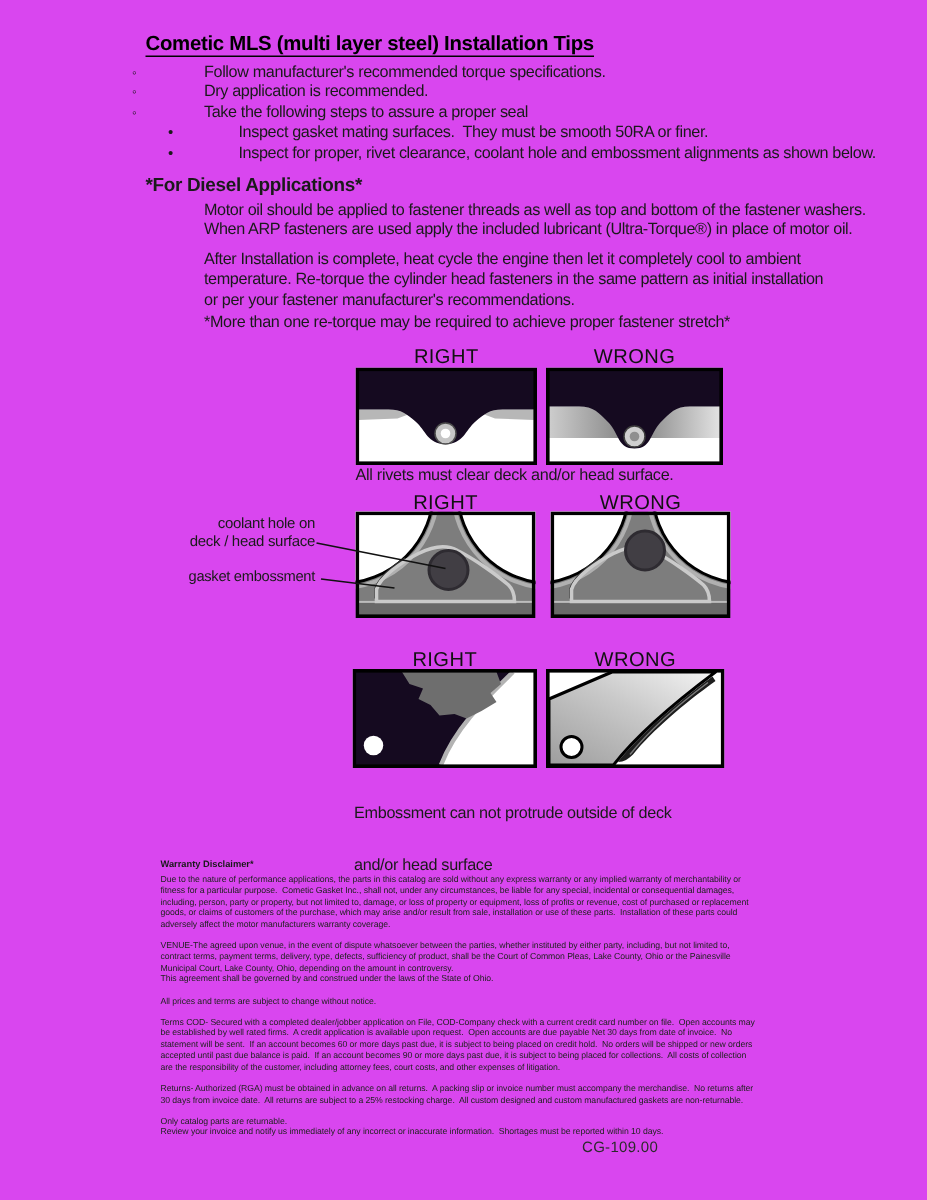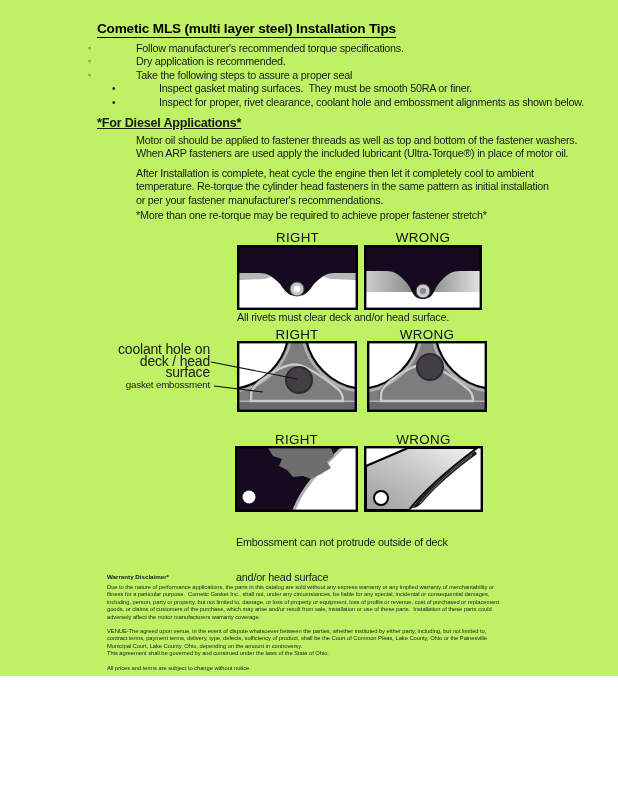--- a/index.html
+++ b/index.html
@@ -1,51 +1,51 @@
 <!DOCTYPE html>
 <html><head>
 <meta charset="utf-8">
 <style>
   html,body{margin:0;padding:0;background:#fff;}
-  .page{position:relative;width:618px;height:676px;background:#bef264;
+  .page{position:relative;width:618px;height:800px;background:#d946ef;
         font-family:"Liberation Sans",sans-serif;color:#1a1a1a;overflow:hidden;}
   .abs{position:absolute;}
 
   
   #page-title{left:97px;top:21px;font-size:13.6px;font-weight:bold;letter-spacing:-0.2px;
               color:#000;border-bottom:1.6px solid #000;padding-bottom:1px;white-space:pre;}
 
   
   #tips{left:88px;top:42px;}
   .tip-row{display:flex;align-items:flex-start;}
   .bline{font-size:10.8px;letter-spacing:-0.25px;line-height:13.4px;white-space:pre;padding-left:39px;}
   .marker1{width:9px;font-size:9px;line-height:13.4px;}
   .marker2{width:8px;font-size:10px;line-height:13.4px;}
   .sub{margin-left:24px;}
 
   
-  #diesel-heading{left:97px;top:116px;font-size:12.6px;font-weight:bold;letter-spacing:-0.2px;white-space:pre;text-decoration:underline;}
+  #diesel-heading{left:97px;top:116px;font-size:12.6px;font-weight:bold;letter-spacing:-0.2px;white-space:pre;}
   #diesel-p1{left:97px;top:134px;}
   #diesel-p2{left:97px;top:167px;}
   #diesel-note{left:97px;top:209px;text-align:right;}
 
   
   .dlabel{font-size:13.4px;letter-spacing:0.3px;text-align:center;color:#111;white-space:pre;}
   .caption{font-size:10.8px;letter-spacing:-0.2px;line-height:11.5px;white-space:pre;}
   #row1-label-right{left:237px;top:230px;width:121px;}
   #row1-label-wrong{left:364px;top:230px;width:118px;}
   #panel-r1-right{left:237px;top:245px;}
   #panel-r1-wrong{left:364px;top:245px;}
   #caption1{left:237px;top:312px;}
   #row2-label-right{left:237px;top:327px;width:120px;}
   #row2-label-wrong{left:367px;top:327px;width:120px;}
   #panel-r2-right{left:237px;top:341px;}
   #panel-r2-wrong{left:367px;top:341px;}
   #caption2{left:238px;top:414px;}
-  #callout1{left:95px;top:344px;width:115px;text-align:right;font-size:14px;line-height:11.5px;letter-spacing:-0.2px;}
+  #callout1{left:95px;top:344px;width:115px;text-align:right;font-size:10px;line-height:11.5px;letter-spacing:-0.2px;}
   #callout2{left:95px;top:379px;width:115px;text-align:right;font-size:9.8px;letter-spacing:-0.2px;white-space:pre;}
   #row3-label-right{left:235px;top:432px;width:123px;}
   #row3-label-wrong{left:364px;top:432px;width:119px;}
   #panel-r3-right{left:235px;top:446px;}
   #panel-r3-wrong{left:364px;top:446px;}
   #caption3{left:236px;top:514px;}
 
   #leader-overlay{left:0;top:0;pointer-events:none;}
 
   

